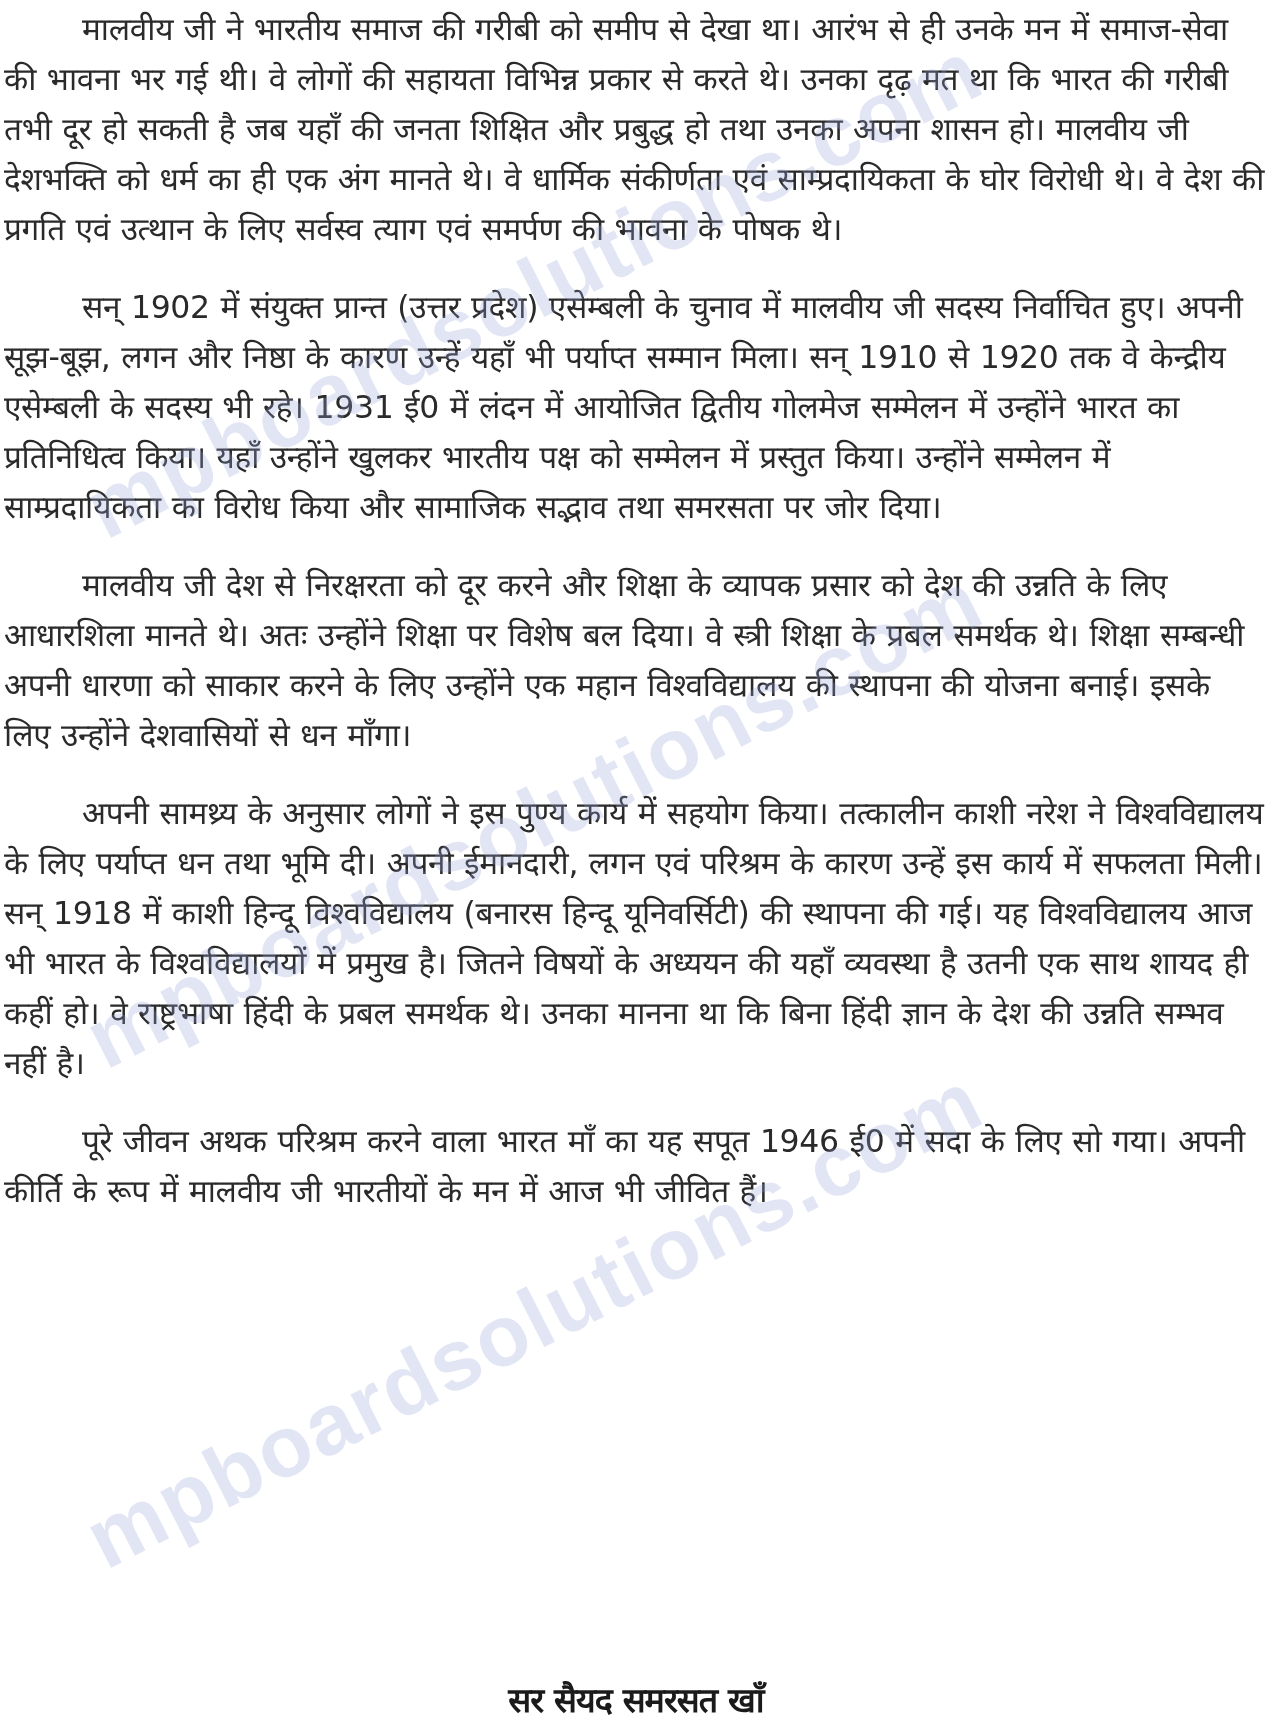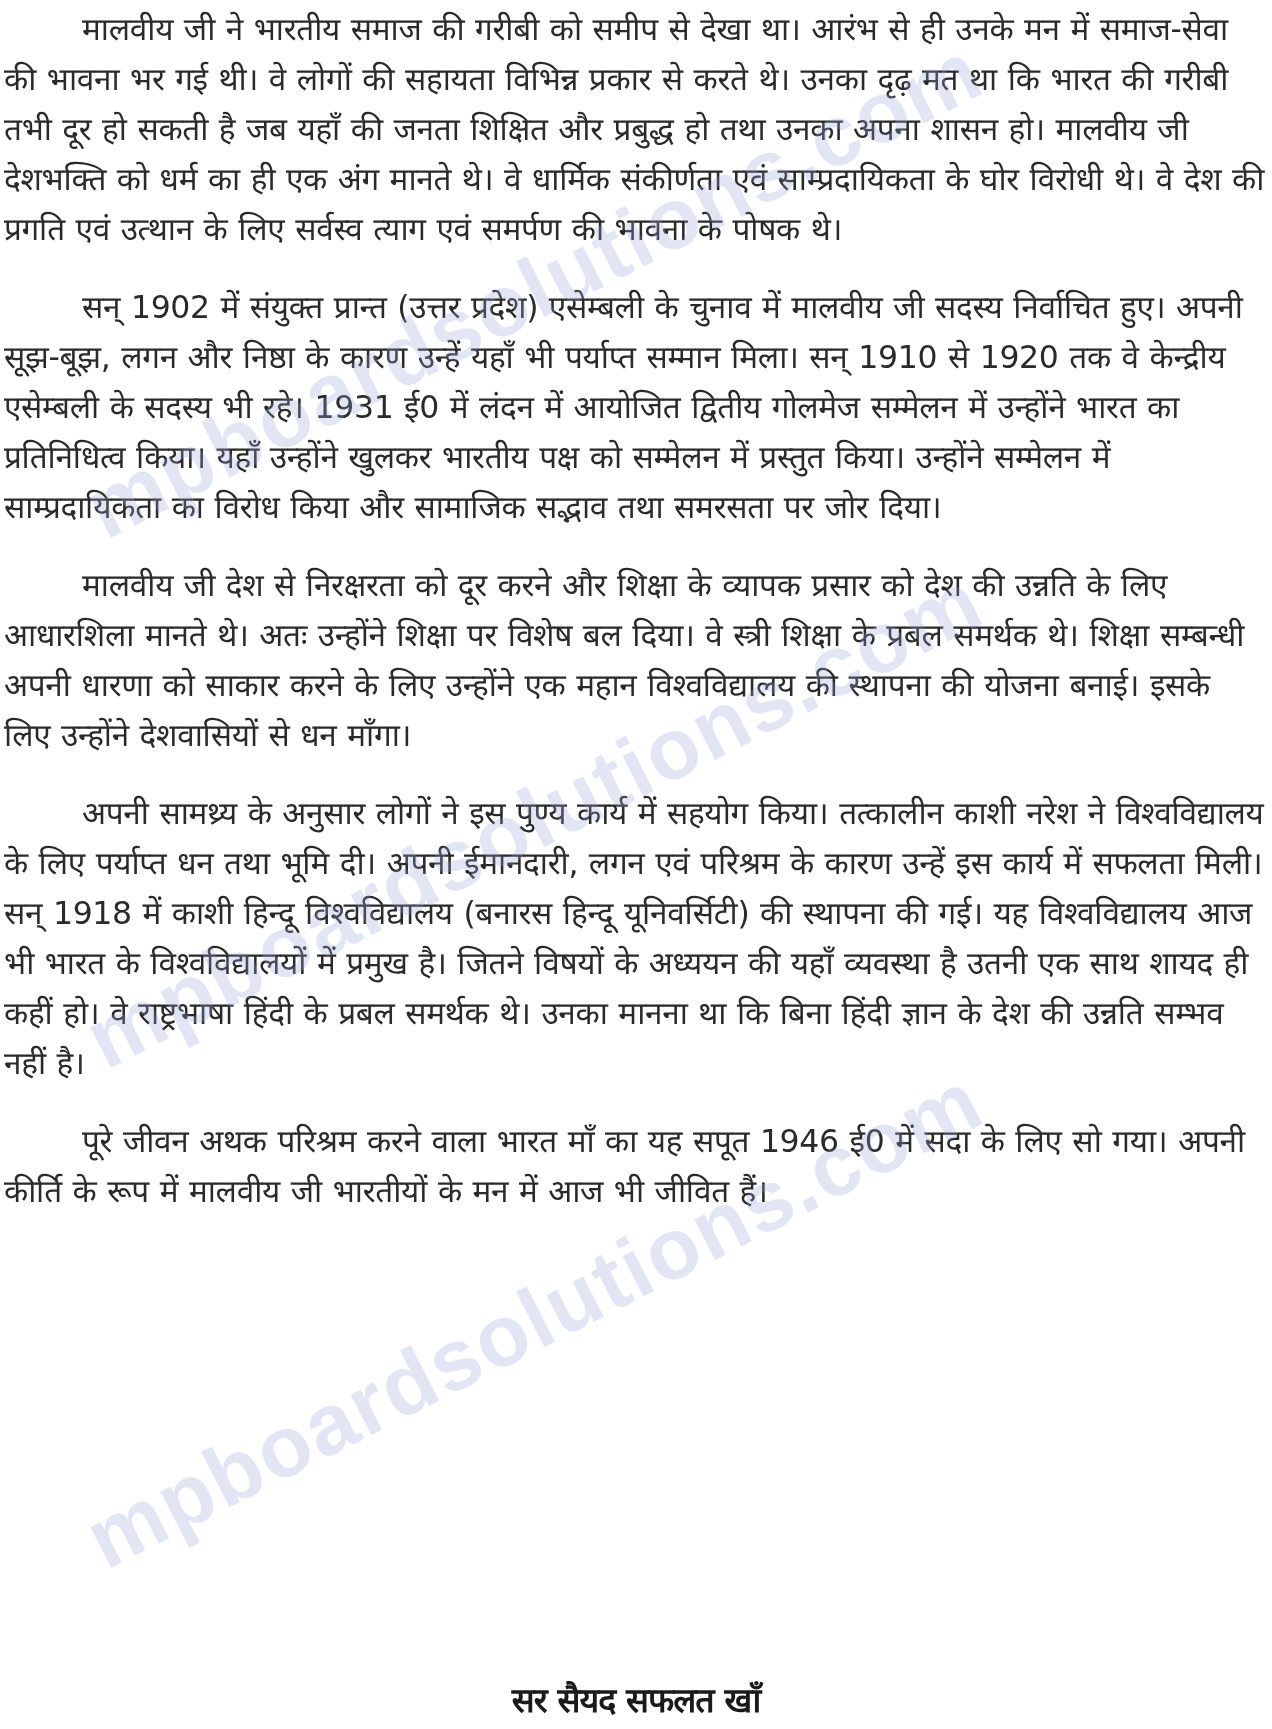--- a/index.html
+++ b/index.html
@@ -66,17 +66,17 @@
 <body>
 
 <div class="page">
   <p class="para p1">मालवीय जी ने भारतीय समाज की गरीबी को समीप से देखा था। आरंभ से ही उनके मन में समाज-सेवा की भावना भर गई थी। वे लोगों की सहायता विभिन्न प्रकार से करते थे। उनका दृढ़ मत था कि भारत की गरीबी तभी दूर हो सकती है जब यहाँ की जनता शिक्षित और प्रबुद्ध हो तथा उनका अपना शासन हो। मालवीय जी देशभक्ति को धर्म का ही एक अंग मानते थे। वे धार्मिक संकीर्णता एवं साम्प्रदायिकता के घोर विरोधी थे। वे देश की प्रगति एवं उत्थान के लिए सर्वस्व त्याग एवं समर्पण की भावना के पोषक थे।</p>
   <p class="para">सन् 1902 में संयुक्त प्रान्त (उत्तर प्रदेश) एसेम्बली के चुनाव में मालवीय जी सदस्य निर्वाचित हुए। अपनी सूझ-बूझ, लगन और निष्ठा के कारण उन्हें यहाँ भी पर्याप्त सम्मान मिला। सन् 1910 से 1920 तक वे केन्द्रीय एसेम्बली के सदस्य भी रहे। 1931 ई0 में लंदन में आयोजित द्वितीय गोलमेज सम्मेलन में उन्होंने भारत का प्रतिनिधित्व किया। यहाँ उन्होंने खुलकर भारतीय पक्ष को सम्मेलन में प्रस्तुत किया। उन्होंने सम्मेलन में साम्प्रदायिकता का विरोध किया और सामाजिक सद्भाव तथा समरसता पर जोर दिया।</p>
   <p class="para">मालवीय जी देश से निरक्षरता को दूर करने और शिक्षा के व्यापक प्रसार को देश की उन्नति के लिए आधारशिला मानते थे। अतः उन्होंने शिक्षा पर विशेष बल दिया। वे स्त्री शिक्षा के प्रबल समर्थक थे। शिक्षा सम्बन्धी अपनी धारणा को साकार करने के लिए उन्होंने एक महान विश्वविद्यालय की स्थापना की योजना बनाई। इसके लिए उन्होंने देशवासियों से धन माँगा।</p>
   <p class="para">अपनी सामथ्र्य के अनुसार लोगों ने इस पुण्य कार्य में सहयोग किया। तत्कालीन काशी नरेश ने विश्वविद्यालय के लिए पर्याप्त धन तथा भूमि दी। अपनी ईमानदारी, लगन एवं परिश्रम के कारण उन्हें इस कार्य में सफलता मिली। सन् 1918 में काशी हिन्दू विश्वविद्यालय (बनारस हिन्दू यूनिवर्सिटी) की स्थापना की गई। यह विश्वविद्यालय आज भी भारत के विश्वविद्यालयों में प्रमुख है। जितने विषयों के अध्ययन की यहाँ व्यवस्था है उतनी एक साथ शायद ही कहीं हो। वे राष्ट्रभाषा हिंदी के प्रबल समर्थक थे। उनका मानना था कि बिना हिंदी ज्ञान के देश की उन्नति सम्भव नहीं है।</p>
   <p class="para">पूरे जीवन अथक परिश्रम करने वाला भारत माँ का यह सपूत 1946 ई0 में सदा के लिए सो गया। अपनी कीर्ति के रूप में मालवीय जी भारतीयों के मन में आज भी जीवित हैं।</p>
 </div>
 
-<div class="heading">सर सैयद सफलत खाँ</div>
+<div class="heading">सर सैयद समरसत खाँ</div>
 
 <div class="watermark wm1">mpboardsolutions.com</div>
 <div class="watermark wm2">mpboardsolutions.com</div>
 <div class="watermark wm3">mpboardsolutions.com</div>
 
 </body></html>

